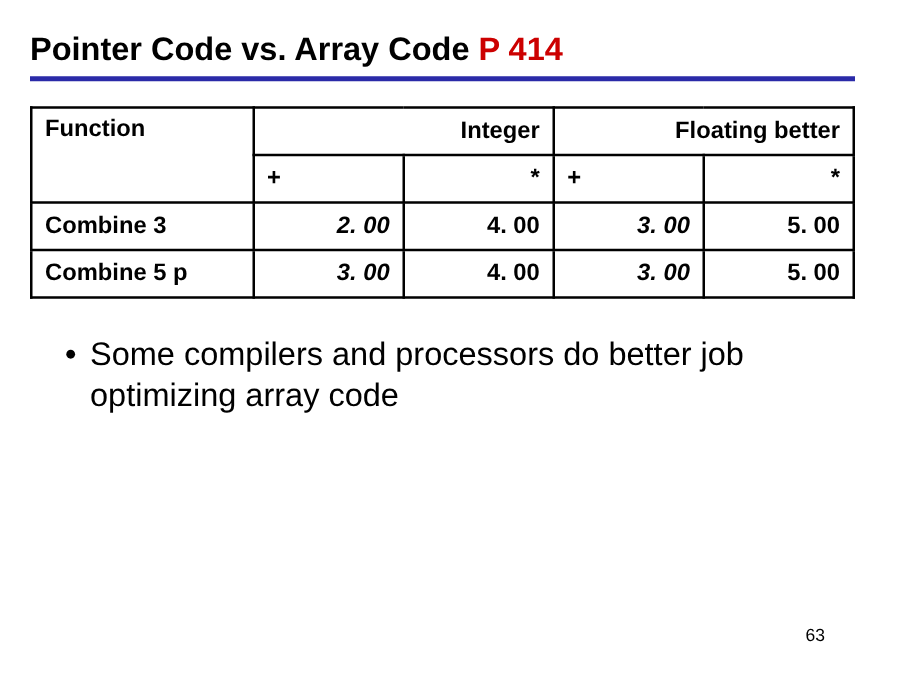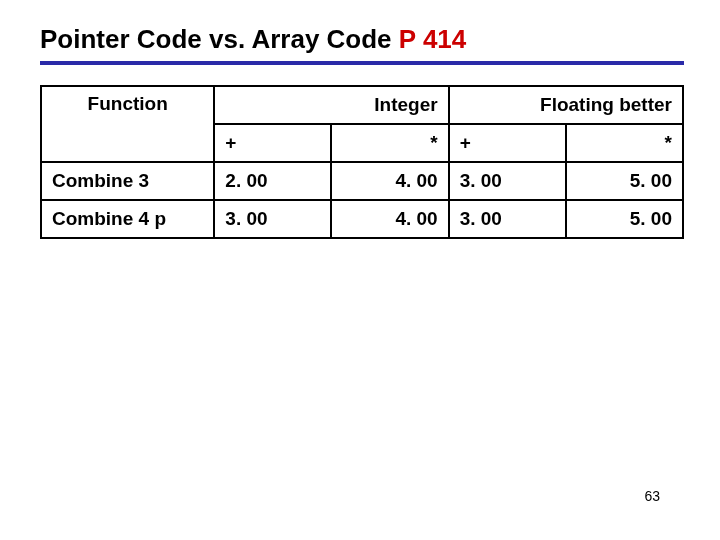--- a/index.html
+++ b/index.html
@@ -9,21 +9,21 @@
     height: 540px;
     background: #fff;
     font-family: "Comic Sans MS", "Comic Sans", cursive, sans-serif;
     color: #000;
   }
   .slide {
     position: relative;
     width: 720px;
     height: 540px;
     box-sizing: border-box;
-    padding: 24px 36px 0 40px;
+    padding: 24px 36px 0 24px;
   }
   .title {
     font-size: 26px;
     font-weight: bold;
     margin: 0 0 6px 0;
   }
   .title .accent {
     color: #cc0000;
   }
   .title-rule {
@@ -46,36 +46,36 @@
     height: 38px;
     box-sizing: border-box;
   }
   .col-fn { width: 27%; }
   .col-val { width: 18.25%; }
   th.group-head { text-align: right; }
   th.sub-head { text-align: center; }
   th.empty-corner { border-top: 2px solid #000; border-left: 2px solid #000; }
   td.fn-name { text-align: left; }
   td.num { text-align: right; }
-  td.num-left { text-align: left; }
+  td.num-left { text-align: right; font-style: italic; }
   .bullets {
     margin-top: 28px;
     font-size: 26px;
     line-height: 1.25;
     padding-left: 48px;
   }
   .bullets .dot {
     display: inline-block;
     width: 20px;
     margin-left: -20px;
   }
   .pagenum {
     position: absolute;
     right: 60px;
-    bottom: 36px;
+    bottom: 24px;
     font-family: Arial, sans-serif;
     font-size: 14px;
     color: #000;
   }
 </style>
 </head>
 <body>
 
 <div class="slide">
 
@@ -87,45 +87,50 @@
   <table class="data">
     <colgroup>
       <col class="col-fn">
         <col class="col-val">
         <col class="col-val">
         <col class="col-val">
         <col class="col-val">
     </colgroup>
     <thead>
       <tr>
-        <th rowspan="2" class="empty-corner" style="text-align:center; vertical-align:top;border-radius:23px;">Function</th>
+        <th rowspan="2" class="empty-corner" style="text-align:left; vertical-align:top;border-radius:23px;">Function</th>
         <th colspan="2" class="group-head">Integer</th>
         <th colspan="2" class="group-head">Floating better</th>
       </tr>
       <tr>
         <th class="sub-head" style="text-align:left;">+</th>
         <th class="sub-head" style="text-align:right;">*</th>
         <th class="sub-head" style="text-align:left;">+</th>
         <th class="sub-head" style="text-align:right;">*</th>
       </tr>
     </thead>
     <tbody>
       <tr>
         <td class="fn-name">Combine 3</td>
         <td class="num-left">2. 00</td>
         <td class="num">4. 00</td>
         <td class="num-left">3. 00</td>
         <td class="num">5. 00</td>
       </tr>
       <tr>
-        <td class="fn-name">Combine 4 p</td>
+        <td class="fn-name">Combine 5 p</td>
         <td class="num-left">3. 00</td>
         <td class="num">4. 00</td>
         <td class="num-left">3. 00</td>
         <td class="num">5. 00</td>
       </tr>
     </tbody>
   </table>
 
+  <div class="bullets">
+    <div>
+      <span class="dot">•</span><span>Some compilers and processors do better job optimizing array code</span>
+    </div>
+  </div>
 
   <div class="pagenum">63</div>
 
 </div>
 
 </body></html>

